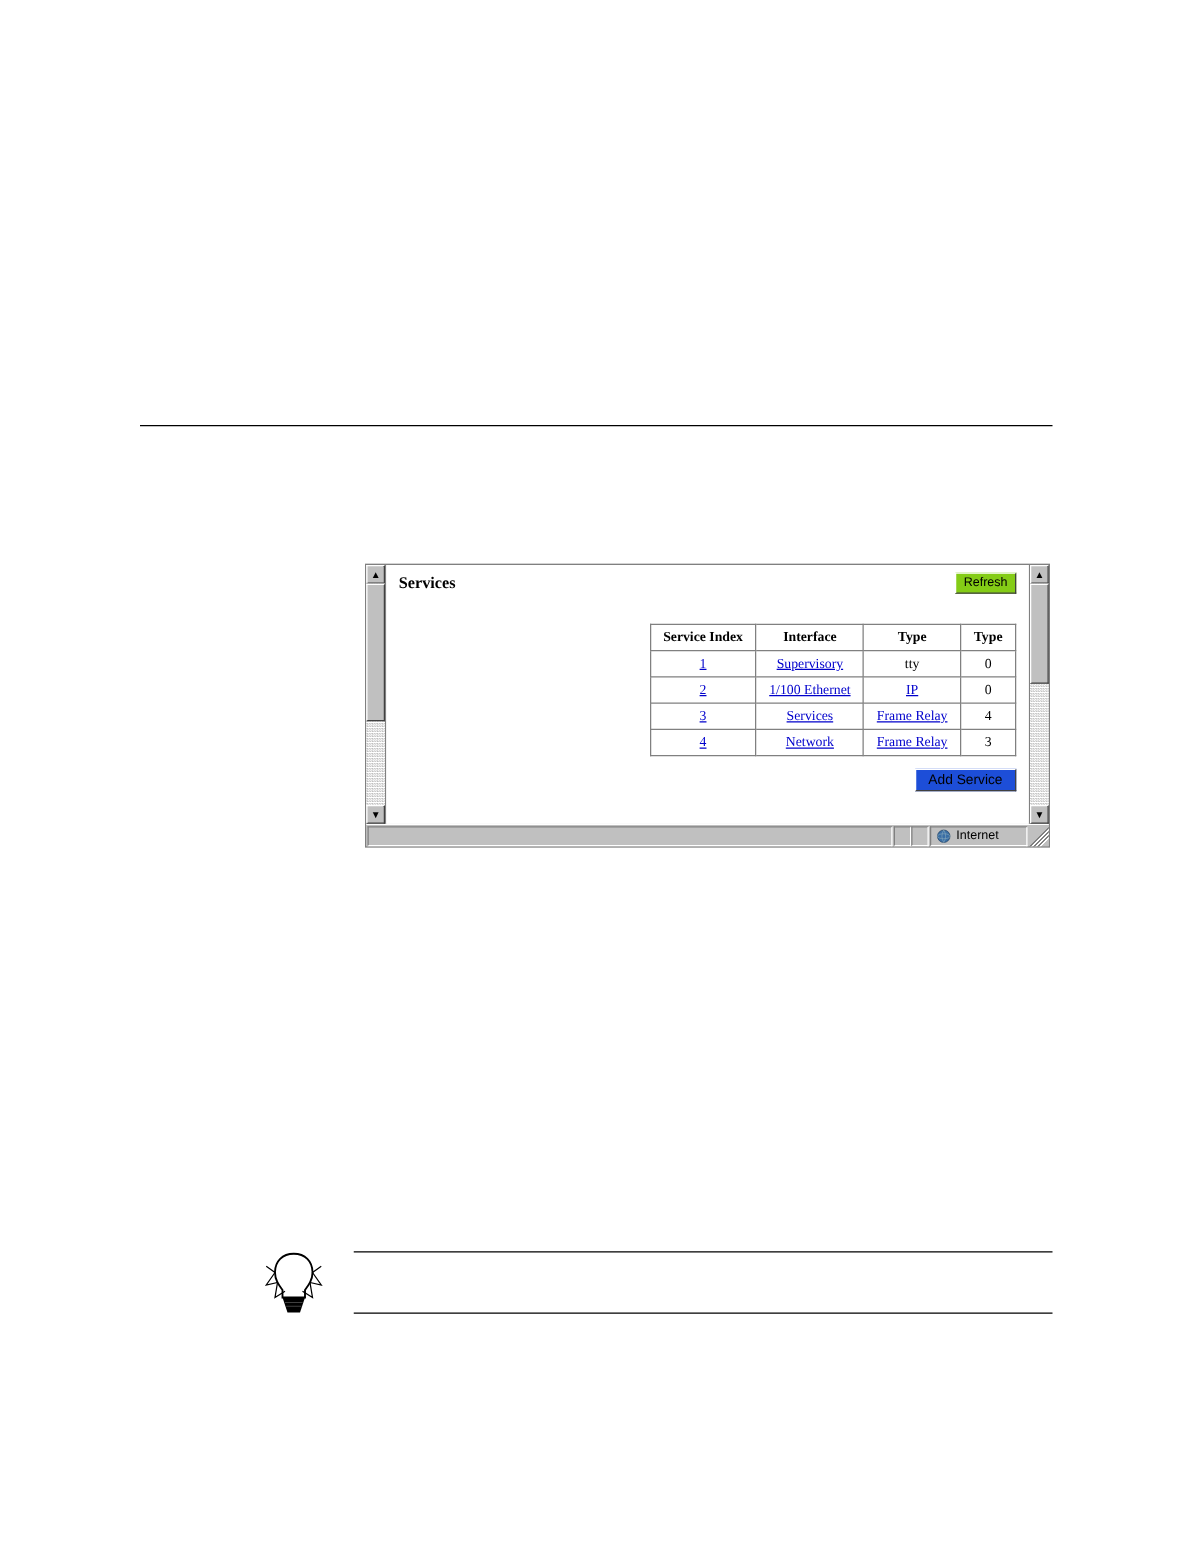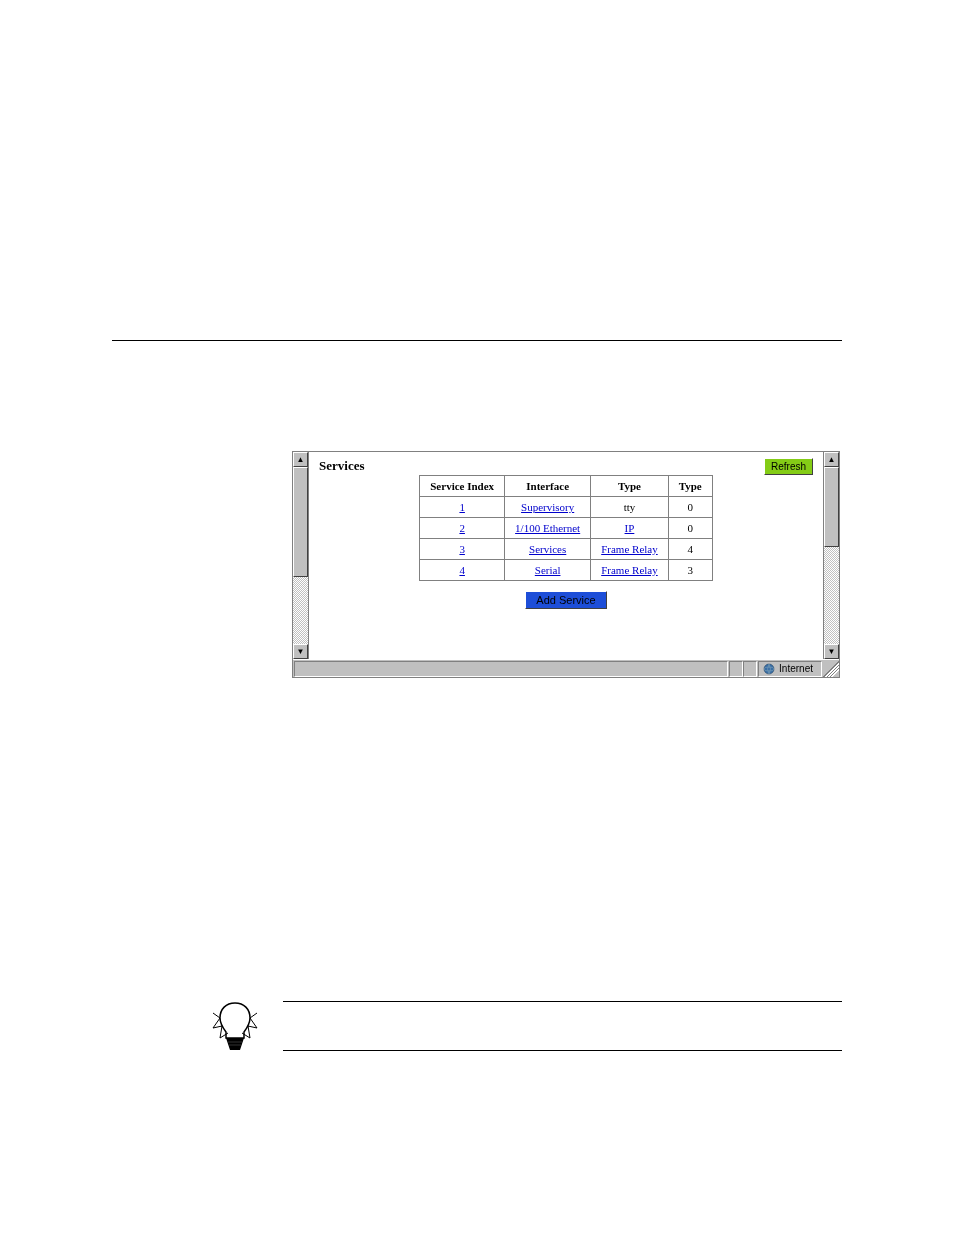--- a/index.html
+++ b/index.html
@@ -120,22 +120,22 @@
       background: #84cc16;
       border: 1px solid #fff;
       border-right-color: #404040;
       border-bottom-color: #404040;
       padding: 2px 6px;
       cursor: pointer;
     }
     .table-wrap {
       display: flex;
       flex-direction: column;
-      align-items: center;
-      margin-top: 0;
+      align-items: flex-end;
+      margin-top: 24px;
     }
     table {
       border-collapse: collapse;
       font-family: "Times New Roman", serif;
       font-size: 11px;
     }
     th, td {
       border: 1px solid #808080;
       padding: 4px 10px;
       text-align: center;
@@ -183,21 +183,21 @@
       border-bottom-color: #fff;
       height: 16px;
       width: 14px;
       margin: 1px 0;
     }
     .status-internet {
       border: 1px solid #808080;
       border-right-color: #fff;
       border-bottom-color: #fff;
       height: 16px;
-      padding: 0 8px 0 4px;
+      padding: 0 22px 0 4px;
       margin: 1px;
       display: flex;
       align-items: center;
       gap: 4px;
     }
     .globe-icon {
       width: 12px;
       height: 12px;
     }
     .resize-grip {
@@ -270,21 +270,21 @@
                 <td><span>0</span></td>
               </tr>
               <tr>
                 <td><span class="link">3</span></td>
                 <td><span class="link">Services</span></td>
                 <td><span class="link">Frame Relay</span></td>
                 <td><span>4</span></td>
               </tr>
               <tr>
                 <td><span class="link">4</span></td>
-                <td><span class="link">Serial</span></td>
+                <td><span class="link">Network</span></td>
                 <td><span class="link">Frame Relay</span></td>
                 <td><span>3</span></td>
               </tr>
             </tbody>
           </table>
           <button class="add-service-btn">Add Service</button>
         </div>
       </div>
 
       <div class="right-scrollbar">

